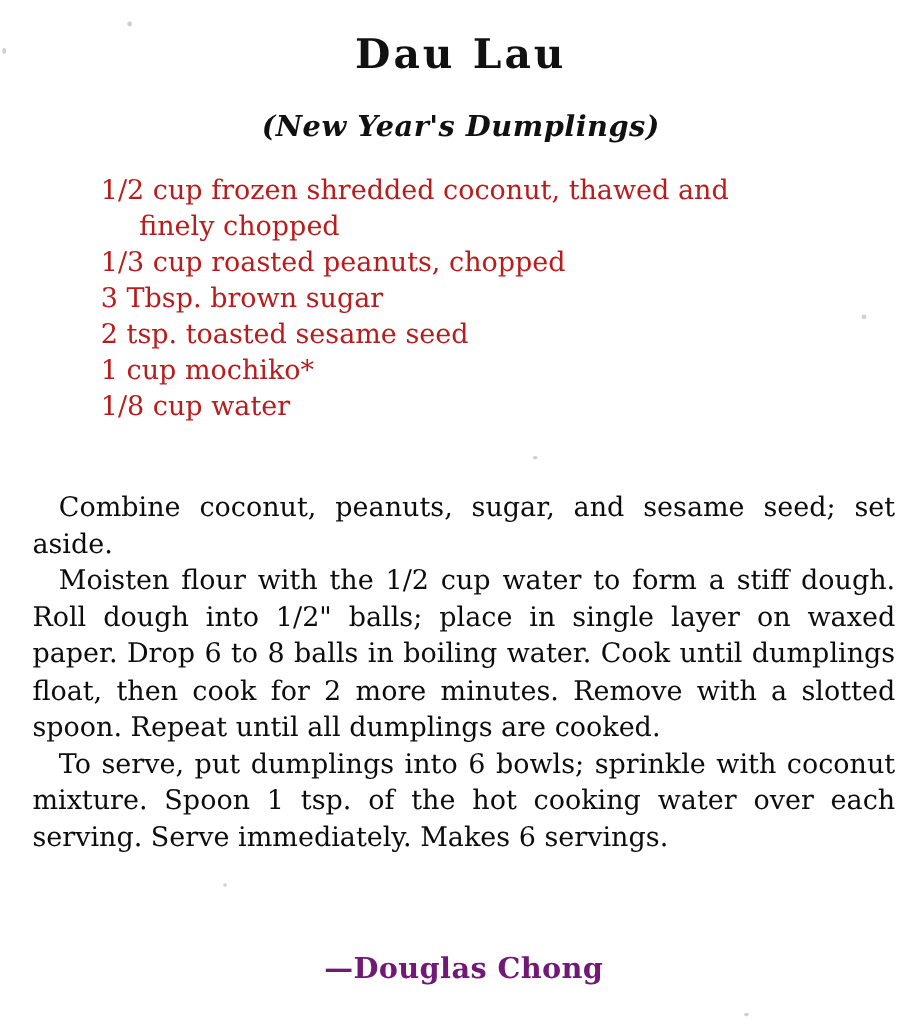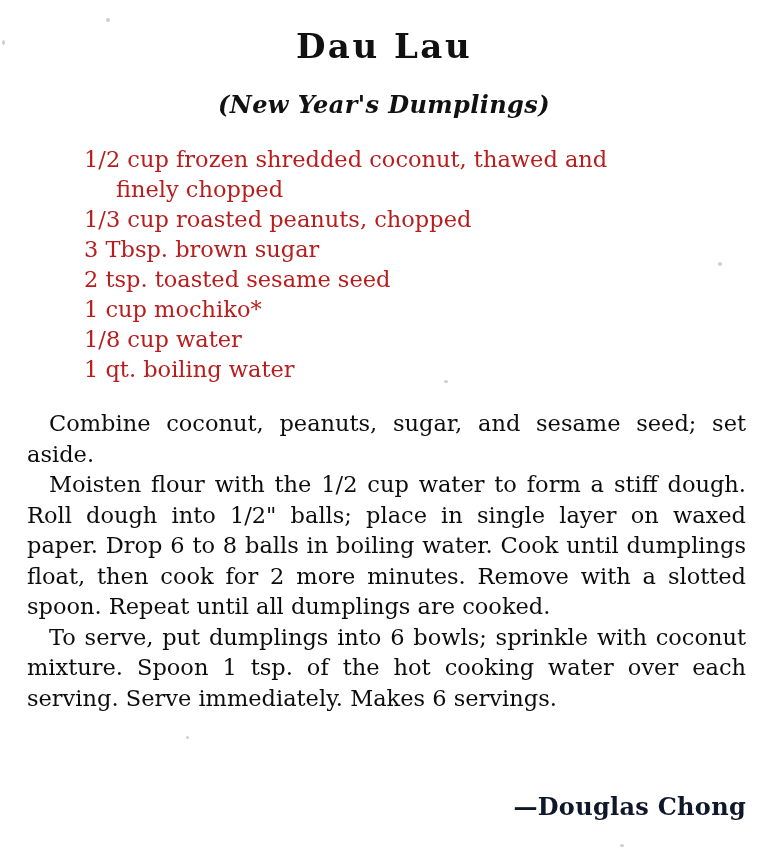--- a/index.html
+++ b/index.html
@@ -92,26 +92,26 @@
   .directions p.last {
     text-align: justify;
   }
 
   
   .attribution {
     position: absolute;
     top: 792px;
     left: 27px;
     width: 719px;
-    text-align: right;
+    text-align: center;
     font-family: "DejaVu Serif", serif;
     font-weight: bold;
     font-size: 24px;
     letter-spacing: 0.3px;
-    color: #0f172a;
+    color: #701a75;
   }
 
   
   .speck {
     position: absolute;
     background: #cfcfcf;
     border-radius: 50%;
     pointer-events: none;
   }
 </style>
@@ -125,21 +125,20 @@
   <div class="subtitle">(New Year's Dumplings)</div>
 
   <div class="ingredients">
       <div class="ing">1/2 cup frozen shredded coconut, thawed and</div>
       <div class="ing cont">finely chopped</div>
       <div class="ing">1/3 cup roasted peanuts, chopped</div>
       <div class="ing">3 Tbsp. brown sugar</div>
       <div class="ing">2 tsp. toasted sesame seed</div>
       <div class="ing">1 cup mochiko*</div>
       <div class="ing">1/8 cup water</div>
-      <div class="ing">1 qt. boiling water</div>
     </div>
 
   <div class="directions">
       <p>Combine coconut, peanuts, sugar, and sesame seed; set aside.</p>
       <p>Moisten flour with the 1/2 cup water to form a stiff dough. Roll dough into 1/2" balls; place in single layer on waxed paper. Drop 6 to 8 balls in boiling water. Cook until dumplings float, then cook for 2 more minutes. Remove with a slotted spoon. Repeat until all dumplings are cooked.</p>
       <p class="last">To serve, put dumplings into 6 bowls; sprinkle with coconut mixture. Spoon 1 tsp. of the hot cooking water over each serving. Serve immediately. Makes 6 servings.</p>
     </div>
 
   <div class="attribution">—Douglas Chong</div>
 

